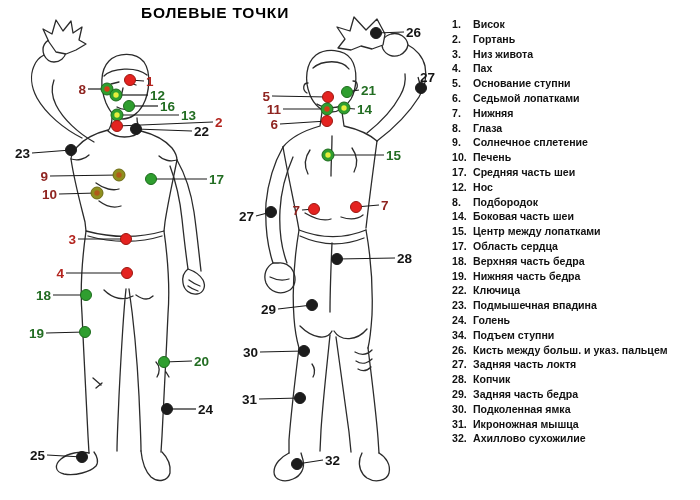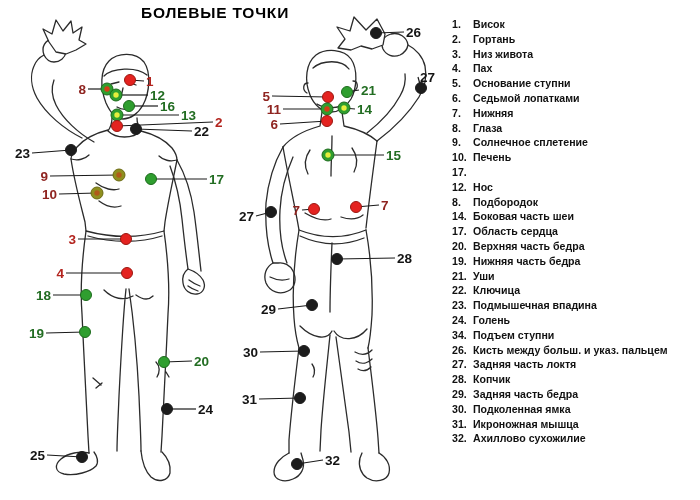--- a/index.html
+++ b/index.html
@@ -204,50 +204,51 @@
       <div class="legend-row">
         <span class="legend-num">9.</span>
         <span>Солнечное сплетение</span>
       </div>
       <div class="legend-row">
         <span class="legend-num">10.</span>
         <span>Печень</span>
       </div>
       <div class="legend-row">
         <span class="legend-num">17.</span>
+        <span>Средняя часть шеи</span>
       </div>
       <div class="legend-row">
         <span class="legend-num">12.</span>
         <span>Нос</span>
       </div>
       <div class="legend-row">
         <span class="legend-num">8.</span>
         <span>Подбородок</span>
       </div>
       <div class="legend-row">
         <span class="legend-num">14.</span>
         <span>Боковая часть шеи</span>
       </div>
       <div class="legend-row">
+        <span class="legend-num">15.</span>
+        <span>Центр между лопатками</span>
+      </div>
+      <div class="legend-row">
         <span class="legend-num">17.</span>
         <span>Область сердца</span>
       </div>
       <div class="legend-row">
-        <span class="legend-num">20.</span>
+        <span class="legend-num">18.</span>
         <span>Верхняя часть бедра</span>
       </div>
       <div class="legend-row">
         <span class="legend-num">19.</span>
         <span>Нижняя часть бедра</span>
       </div>
       <div class="legend-row">
-        <span class="legend-num">21.</span>
-        <span>Уши</span>
-      </div>
-      <div class="legend-row">
         <span class="legend-num">22.</span>
         <span>Ключица</span>
       </div>
       <div class="legend-row">
         <span class="legend-num">23.</span>
         <span>Подмышечная впадина</span>
       </div>
       <div class="legend-row">
         <span class="legend-num">24.</span>
         <span>Голень</span>

